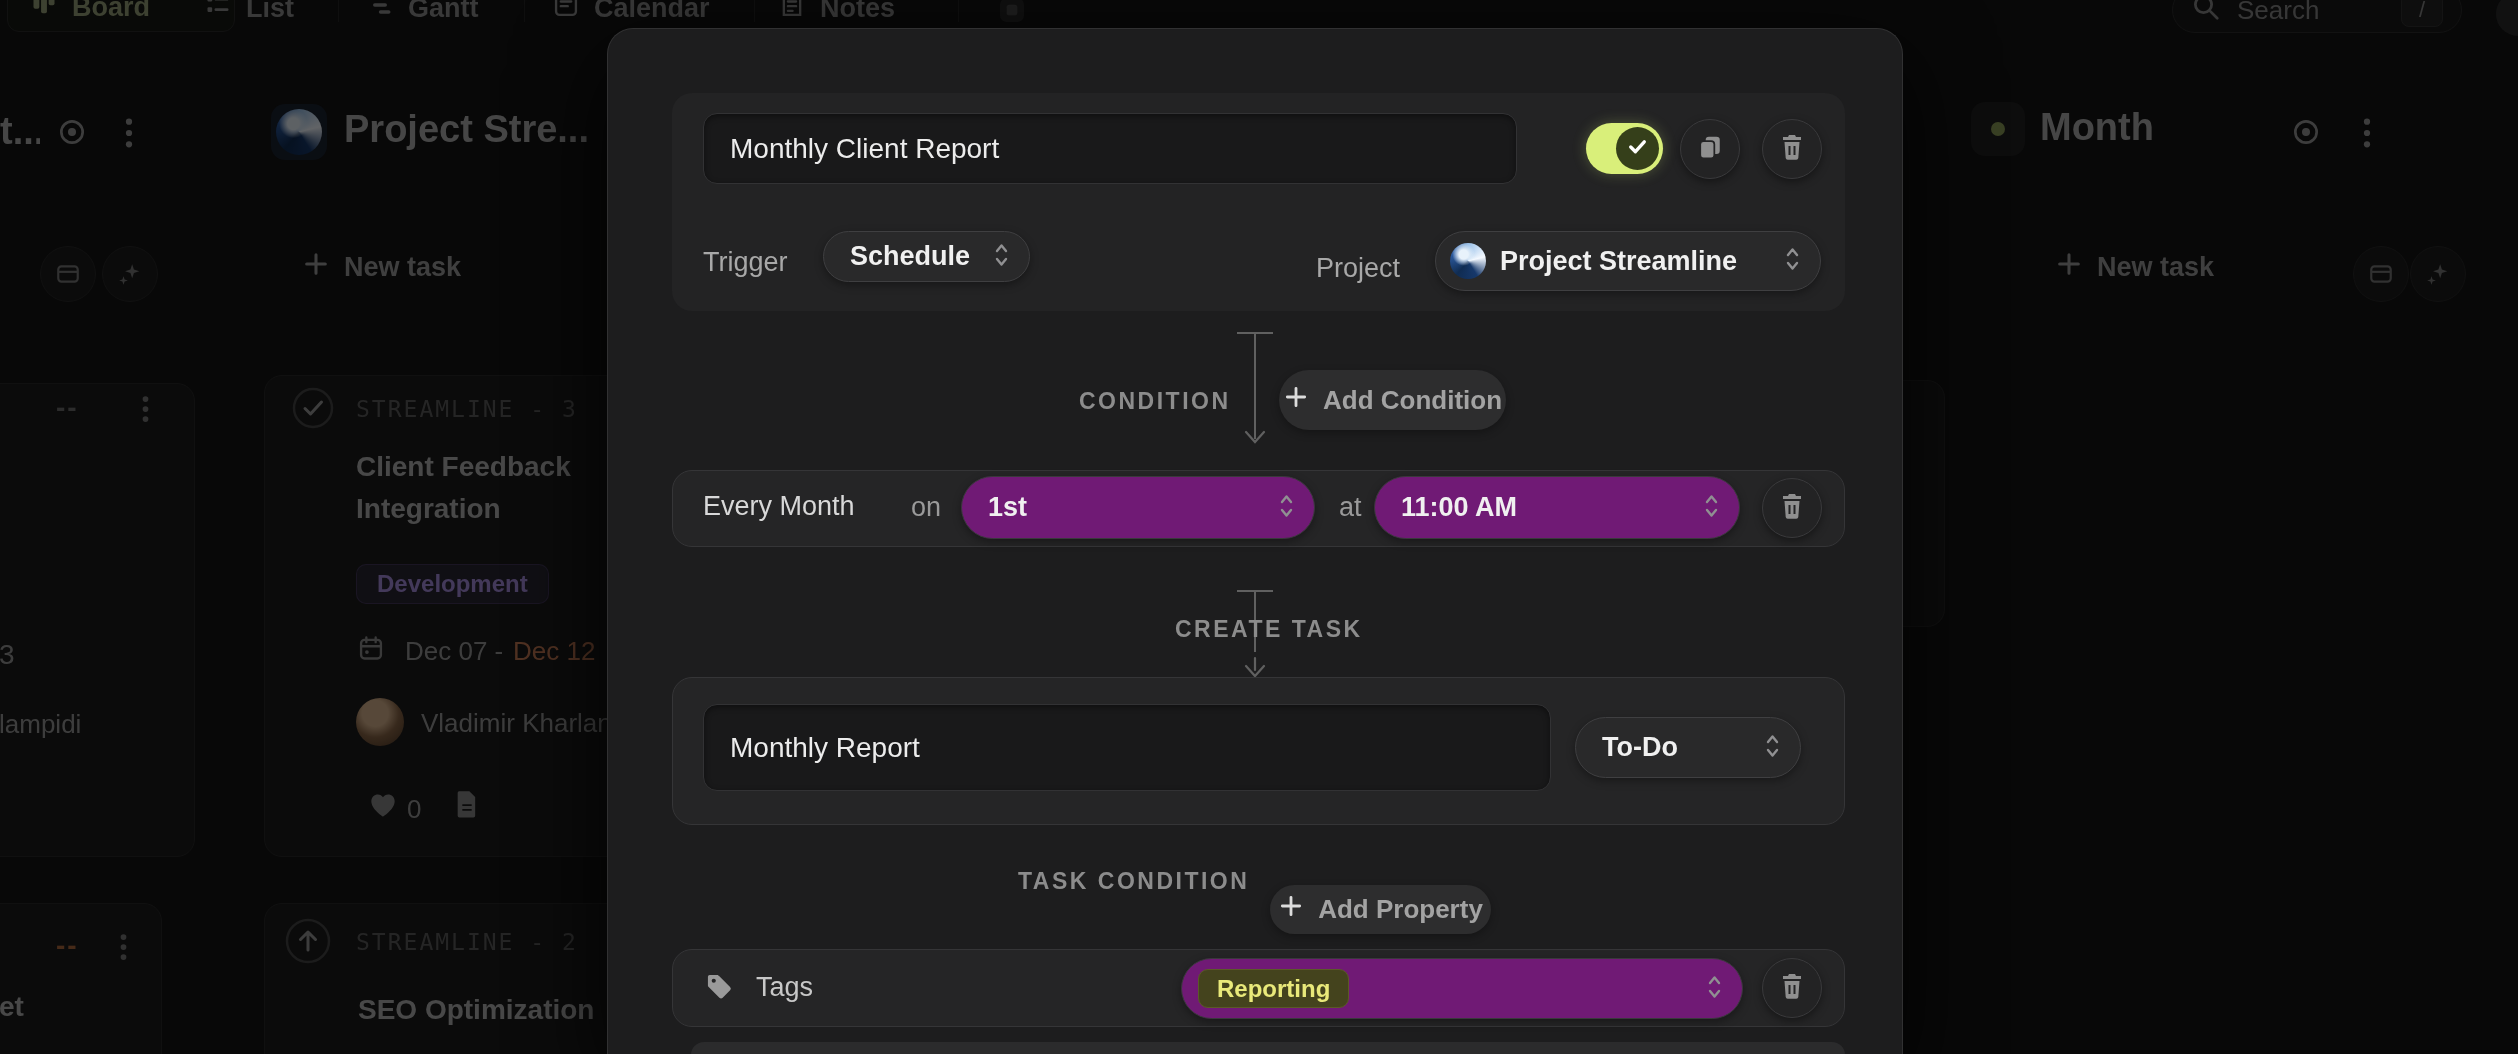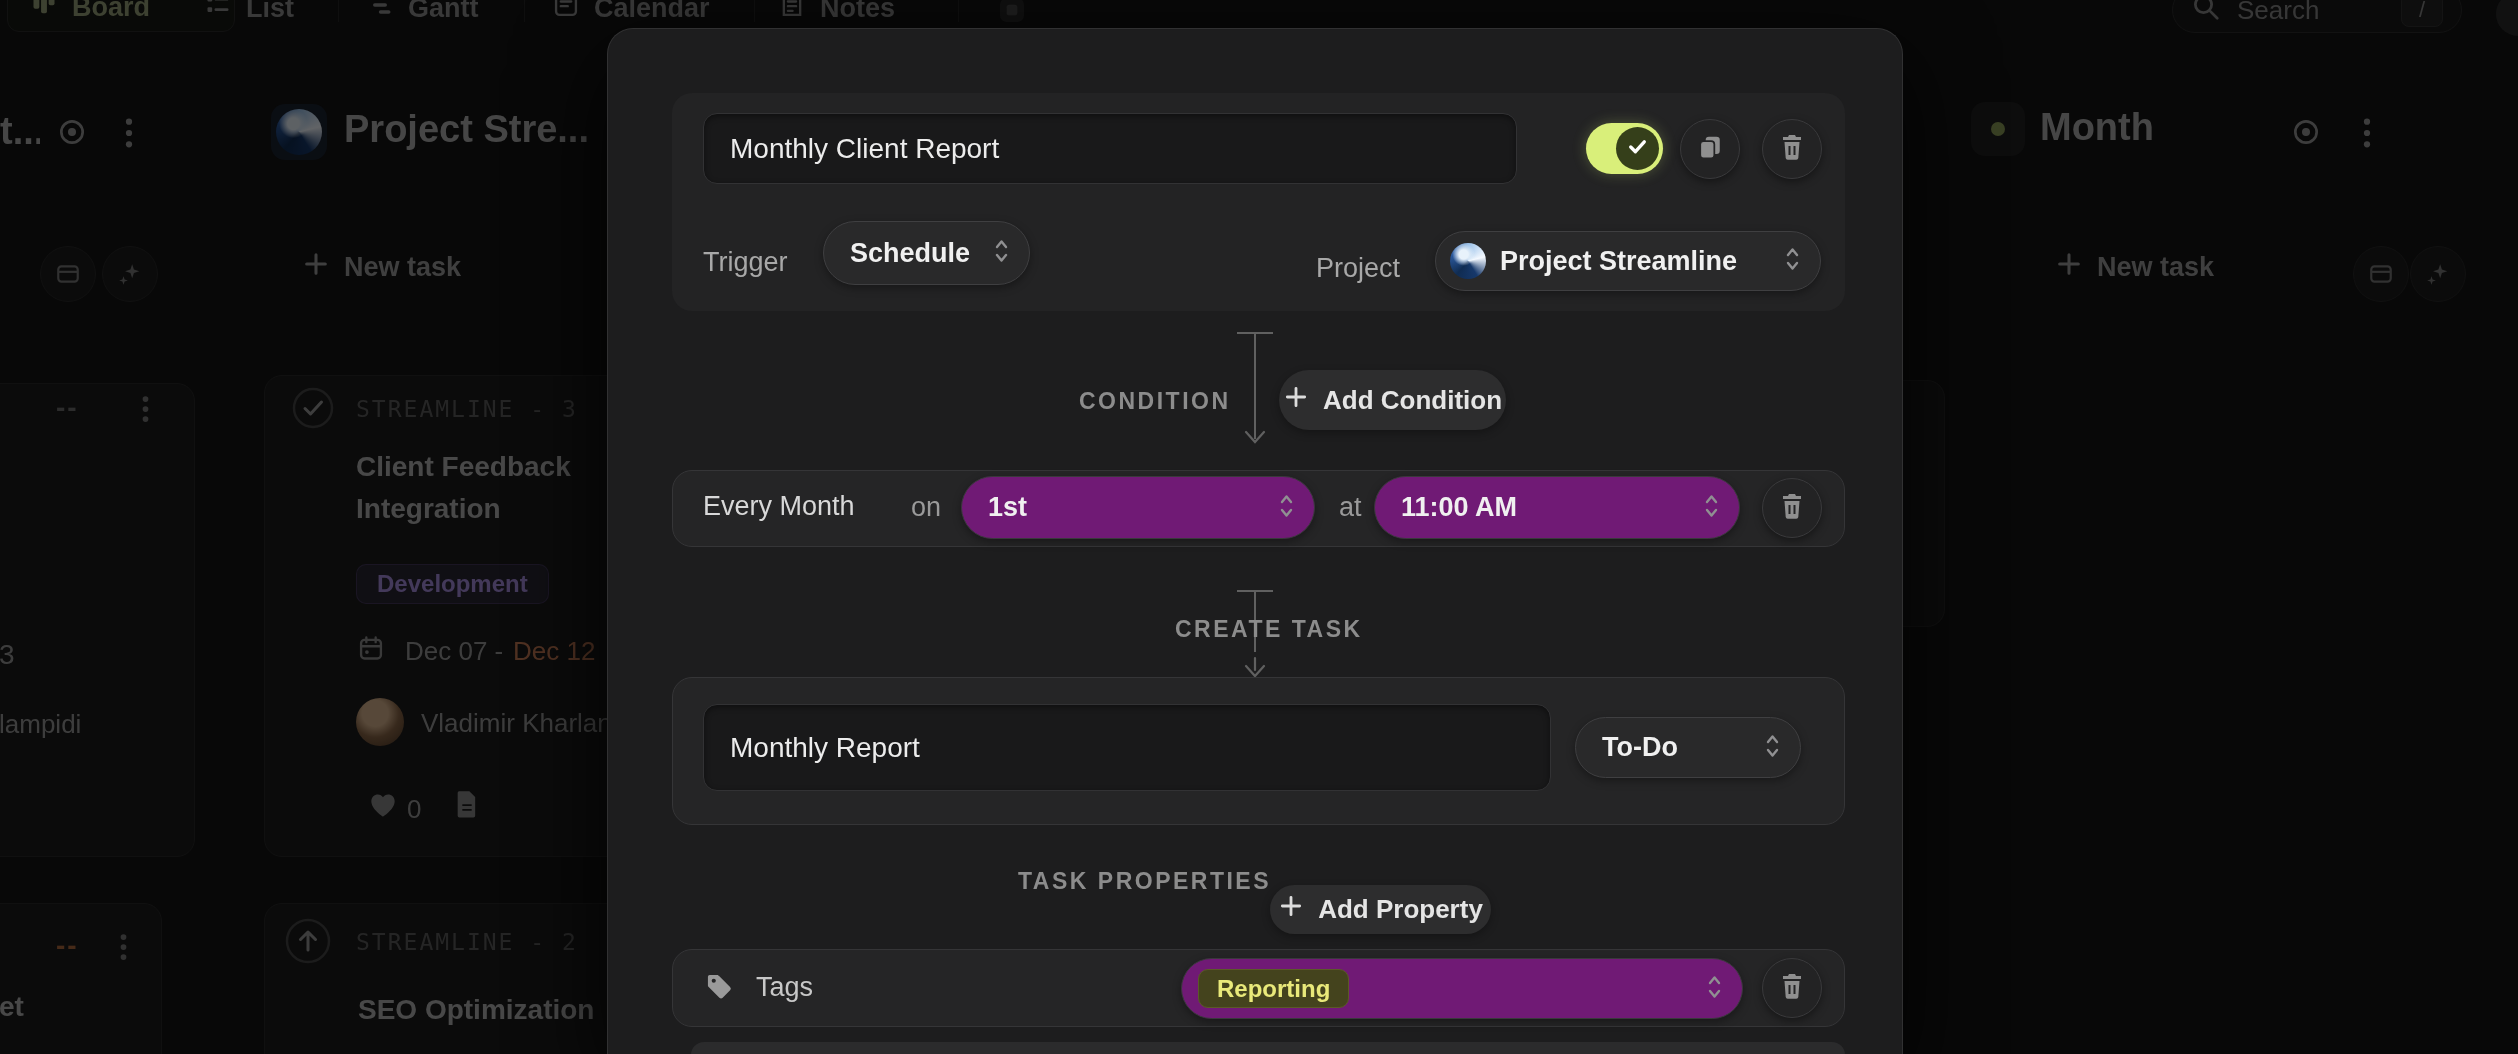--- a/index.html
+++ b/index.html
@@ -39,21 +39,21 @@
   .mcard{background:#252526;border:1px solid #353537;border-radius:20px}
   .minput{background:#19191a;border:1px solid #323234;border-radius:14px;color:#ececec;font-size:28px;
     padding:12px 26px;font-family:"Liberation Sans",sans-serif;outline:none;width:100%;height:100%;
     box-shadow:inset 0 2px 6px rgba(0,0,0,.45)}
   .sel{display:flex;align-items:center;background:#29292a;border:1.5px solid #3f3f41;border-radius:32px;
     padding:0 20px 0 26px;gap:14px;box-shadow:0 3px 8px rgba(0,0,0,.35)}
   .sel.dark{background:#701a75;border-color:#39393b}
   .sel .v{font-weight:700;color:#f0f0f0;font-size:27px;white-space:nowrap}
   .chev{margin-left:auto;flex:none}
   .slabel{color:#8c8c8c;font-size:23px;letter-spacing:2.5px;font-weight:600;white-space:nowrap}
-  .addbtn{display:flex;align-items:center;gap:14px;background:#2d2d2e;border-radius:32px;color:#e5e5e5;
+  .addbtn{display:flex;align-items:center;gap:14px;background:#2d2d2e;border-radius:32px;color:#a3a3a3;
     font-size:26px;font-weight:600;justify-content:center;box-shadow:0 3px 8px rgba(0,0,0,.3)}
   .circle60{width:60px;height:60px;border-radius:50%;background:#232324;border:1.5px solid #3a3a3c;
     display:flex;align-items:center;justify-content:center;box-shadow:0 3px 8px rgba(0,0,0,.4)}
   .glabel{color:#a8a8a8;font-size:27px;white-space:nowrap}
   .conn{background:#606060}
   .toggle{border-radius:26px;background:#d9ef7a;position:relative;box-shadow:0 0 14px rgba(217,239,122,.25)}
   .knob{position:absolute;right:4px;top:4px;width:43px;height:43px;border-radius:50%;background:#353f1a;
     display:flex;align-items:center;justify-content:center}
   .chipTag{display:inline-flex;align-items:center;height:39px;padding:0 18px;border-radius:10px;
     background:#44431d;border:1px solid #5b5a26;color:#e9e97a;font-size:24px;font-weight:600}
@@ -276,21 +276,21 @@
           </svg></span>
     </div>
     <div class="abs circle60" style="left:1154px;top:90px">
       <span><svg width="24" height="26" viewBox="0 0 24 26">
             <path fill="#8f8f8f" d="M9 1h6l1 2h5v3H3V3h5l1-2zM4.5 8h15l-1.2 16a2 2 0 0 1-2 1.8H7.7a2 2 0 0 1-2-1.8L4.5 8z"></path>
             <path stroke="#232324" stroke-width="2" d="M9.5 12v9M14.5 12v9"></path>
           </svg></span>
     </div>
 
     <span class="abs glabel" style="left:95px;top:218px">Trigger</span>
-    <div class="abs sel" style="left:215px;top:192px;width:207px;height:64px">
+    <div class="abs sel" style="left:215px;top:202px;width:207px;height:51px">
       <span class="v">Schedule</span>
       <span class="chev"><svg width="15" height="30" viewBox="0 0 15 30" fill="none" stroke="#909092" stroke-width="2.4" stroke-linecap="round" stroke-linejoin="round">
             <path d="M3 11 7.5 5.5 12 11"></path>
             <path d="M3 19 7.5 24.5 12 19"></path>
           </svg></span>
     </div>
     <span class="abs glabel" style="left:708px;top:224px">Project</span>
     <div class="abs sel" style="left:827px;top:202px;width:386px;height:60px;padding-left:14px">
       <span class="swirl" style="width:36px;height:36px;flex:none"></span>
       <span class="v">Project Streamline</span>
@@ -348,21 +348,21 @@
     <div class="abs mcard" style="left:64px;top:648px;width:1173px;height:148px"></div>
     <input class="abs minput" style="left: 95px; top: 675px; width: 848px; height: 87px;" readonly="" value="Monthly Report">
     <div class="abs sel" style="left:967px;top:688px;width:226px;height:61px">
       <span class="v">To-Do</span>
       <span class="chev"><svg width="15" height="30" viewBox="0 0 15 30" fill="none" stroke="#909092" stroke-width="2.4" stroke-linecap="round" stroke-linejoin="round">
             <path d="M3 11 7.5 5.5 12 11"></path>
             <path d="M3 19 7.5 24.5 12 19"></path>
           </svg></span>
     </div>
 
-    <span class="abs slabel" style="left:410px;top:839px">TASK PROPERTIES</span>
+    <span class="abs slabel" style="left:410px;top:839px">TASK CONDITION</span>
     <div class="abs addbtn" style="left:662px;top:856px;width:221px;height:49px">
       <span><svg width="26" height="26" viewBox="0 0 24 24" fill="none" stroke="#dcdcdc" stroke-width="2.6" stroke-linecap="round">
             <path d="M12 4v16M4 12h16"></path>
           </svg></span>
       <span>Add Property</span>
     </div>
 
     <div class="abs mcard" style="left:64px;top:920px;width:1173px;height:78px"></div>
     <span class="abs" style="left:97px;top:943px"><svg width="28" height="28" viewBox="0 0 24 24">
           <path fill="#9a9a9a" d="M11.6 2.5H4A1.5 1.5 0 0 0 2.5 4v7.6c0 .4.16.78.44 1.06l9.4 9.4a2 2 0 0 0 2.83 0l6.33-6.33a2 2 0 0 0 0-2.83l-9.4-9.4a1.5 1.5 0 0 0-1.06-.44z"></path>

